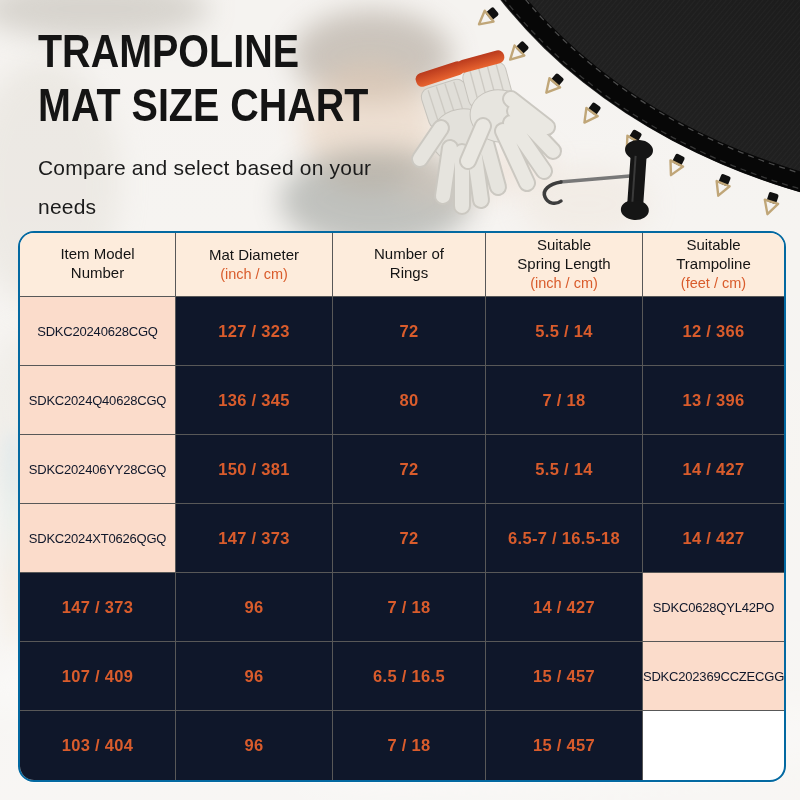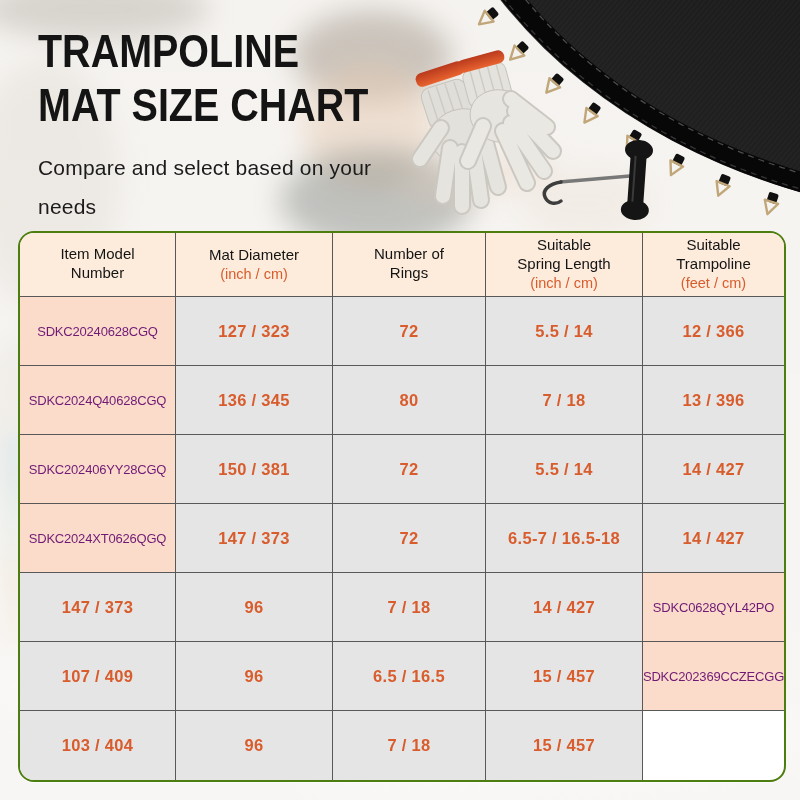--- a/index.html
+++ b/index.html
@@ -33,35 +33,35 @@
   .subtitle{
     margin-top:16px;font-size:21px;line-height:39px;color:#1b1b1b;width:380px;letter-spacing:.2px;
   }
   
   .size-table{
     position:absolute;left:18px;top:231px;z-index:3;
     display:grid;
     grid-template-columns:156px 157px 153px 157px 141px;
     grid-template-rows:64px repeat(7,69px);
     background:#ffffff;
-    border:2px solid #4d7c0f;border-radius:16px;overflow:hidden;
+    border:2px solid #0369a1;border-radius:16px;overflow:hidden;
     box-shadow:0 1px 0 rgba(255,255,255,.6);
   }
   .cell{
     display:flex;flex-direction:column;align-items:center;justify-content:center;
     border-right:1px solid #585858;border-bottom:1px solid #585858;
     text-align:center;box-sizing:border-box;padding:2px 4px;
   }
   .cell:nth-child(5n){border-right:none;}
   .cell:nth-child(n+36){border-bottom:none;}
   .hcell{background:#fdecdc;}
   .hlabel{font-size:15px;line-height:1.26;color:#141414;max-width:98px;}
   .hunit{font-size:14.5px;line-height:1.2;color:#d95c2c;margin-top:1px;}
-  .mcell{background:#fbdccb;font-size:13px;color:#701a75;letter-spacing:-.2px;}
-  .vcell{background:#e5e5e5;font-weight:bold;font-size:16.5px;color:#d95c2c;letter-spacing:.3px;}
+  .mcell{background:#fbdccb;font-size:13px;color:#0f172a;letter-spacing:-.2px;}
+  .vcell{background:#0f172a;font-weight:bold;font-size:16.5px;color:#d95c2c;letter-spacing:.3px;}
 </style>
 </head>
 <body>
 
 <div class="blob b-treetop"></div>
 <div class="blob b-mottle1"></div>
 <div class="blob b-mottle2"></div>
 <div class="blob b-hair"></div>
 <div class="blob b-face"></div>
 <div class="blob b-shirt"></div>

